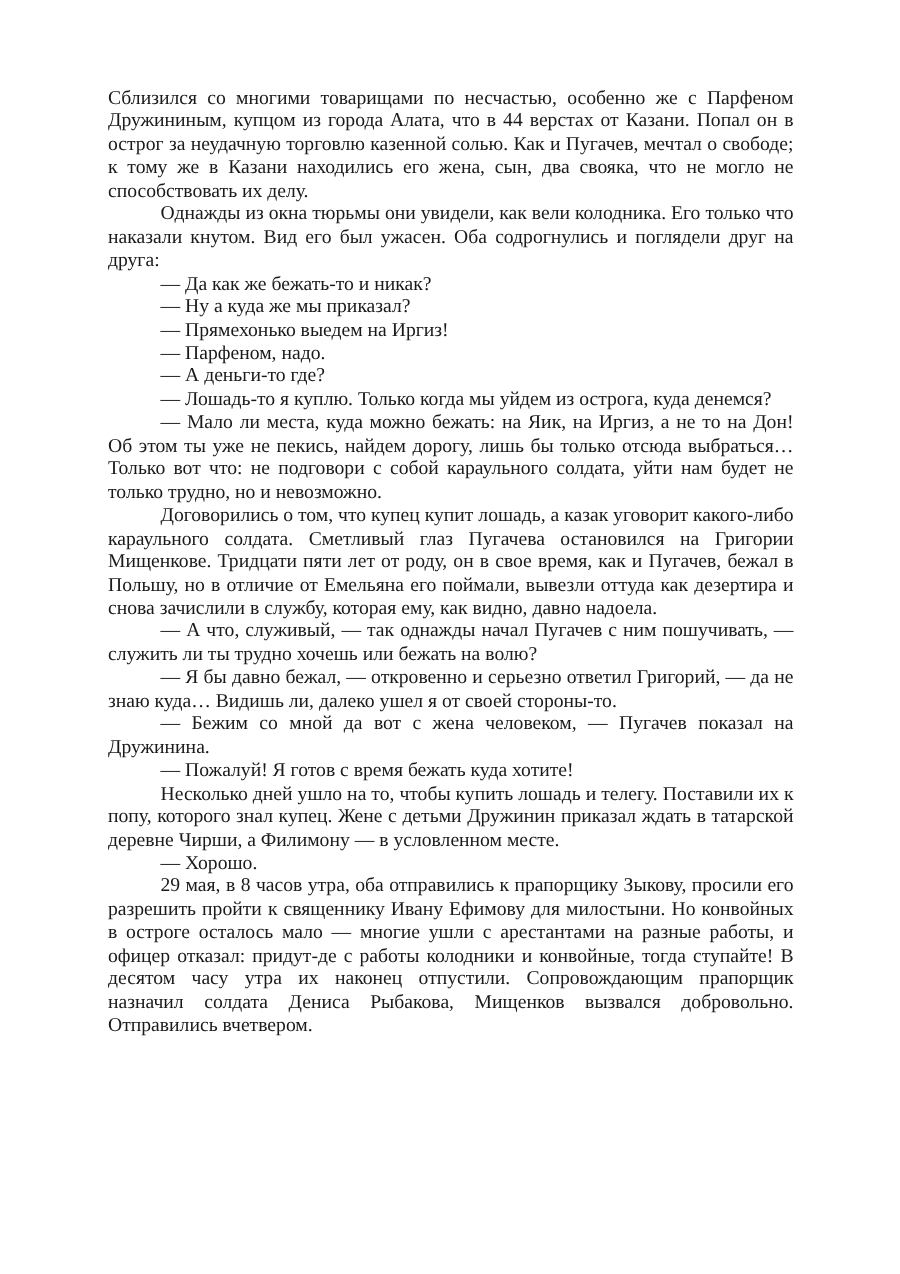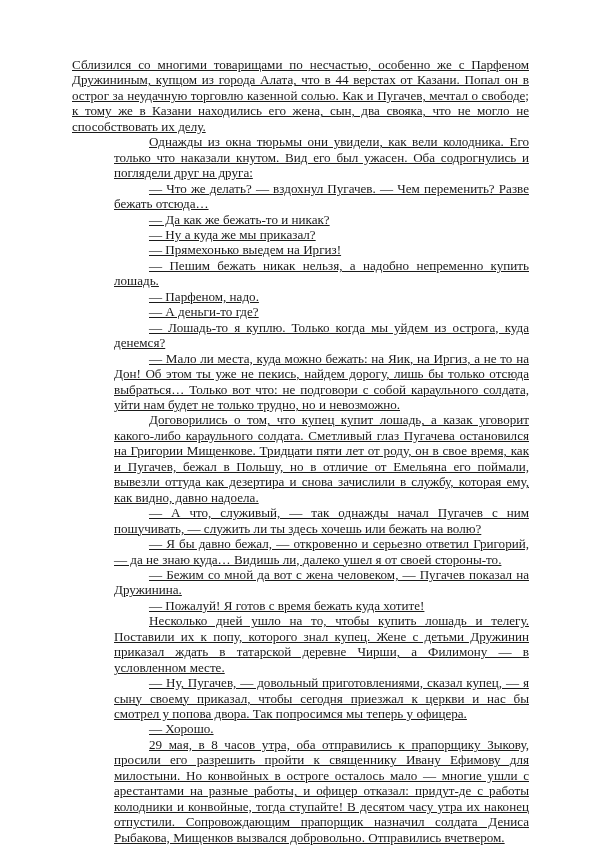--- a/index.html
+++ b/index.html
@@ -20,45 +20,40 @@
     width: 457px;
     font-family: "Liberation Serif", "DejaVu Serif", serif;
     font-size: 13.1px;
     line-height: 15.45px;
     color: #1a1a1a;
     text-align: justify;
   }
   .page p {
     margin: 0;
     text-indent: 0;
-    text-decoration: underline;
   }
   .page p.indent {
     text-indent: 35px;
-    margin-left: 42px;
   }
 </style>
 </head>
 <body>
 
 <div class="page">
   <p>Сблизился со многими товарищами по несчастью, особенно же с Парфеном Дружининым, купцом из города Алата, что в 44 верстах от Казани. Попал он в острог за неудачную торговлю казенной солью. Как и Пугачев, мечтал о свободе; к тому же в Казани находились его жена, сын, два свояка, что не могло не способствовать их делу.</p>
   <p class="indent">Однажды из окна тюрьмы они увидели, как вели колодника. Его только что наказали кнутом. Вид его был ужасен. Оба содрогнулись и поглядели друг на друга:</p>
-  <p class="indent">— Что же делать? — вздохнул Пугачев. — Чем переменить? Разве бежать отсюда…</p>
   <p class="indent">— Да как же бежать-то и никак?</p>
   <p class="indent">— Ну а куда же мы приказал?</p>
   <p class="indent">— Прямехонько выедем на Иргиз!</p>
-  <p class="indent">— Пешим бежать никак нельзя, а надобно непременно купить лошадь.</p>
   <p class="indent">— Парфеном, надо.</p>
   <p class="indent">— А деньги-то где?</p>
   <p class="indent">— Лошадь-то я куплю. Только когда мы уйдем из острога, куда денемся?</p>
   <p class="indent">— Мало ли места, куда можно бежать: на Яик, на Иргиз, а не то на Дон! Об этом ты уже не пекись, найдем дорогу, лишь бы только отсюда выбраться… Только вот что: не подговори с собой караульного солдата, уйти нам будет не только трудно, но и невозможно.</p>
   <p class="indent">Договорились о том, что купец купит лошадь, а казак уговорит какого-либо караульного солдата. Сметливый глаз Пугачева остановился на Григории Мищенкове. Тридцати пяти лет от роду, он в свое время, как и Пугачев, бежал в Польшу, но в отличие от Емельяна его поймали, вывезли оттуда как дезертира и снова зачислили в службу, которая ему, как видно, давно надоела.</p>
-  <p class="indent">— А что, служивый, — так однажды начал Пугачев с ним пошучивать, — служить ли ты здесь хочешь или бежать на волю?</p>
+  <p class="indent">— А что, служивый, — так однажды начал Пугачев с ним пошучивать, — служить ли ты трудно хочешь или бежать на волю?</p>
   <p class="indent">— Я бы давно бежал, — откровенно и серьезно ответил Григорий, — да не знаю куда… Видишь ли, далеко ушел я от своей стороны-то.</p>
   <p class="indent">— Бежим со мной да вот с жена человеком, — Пугачев показал на Дружинина.</p>
   <p class="indent">— Пожалуй! Я готов с время бежать куда хотите!</p>
   <p class="indent">Несколько дней ушло на то, чтобы купить лошадь и телегу. Поставили их к попу, которого знал купец. Жене с детьми Дружинин приказал ждать в татарской деревне Чирши, а Филимону — в условленном месте.</p>
-  <p class="indent">— Ну, Пугачев, — довольный приготовлениями, сказал купец, — я сыну своему приказал, чтобы сегодня приезжал к церкви и нас бы смотрел у попова двора. Так попросимся мы теперь у офицера.</p>
   <p class="indent">— Хорошо.</p>
   <p class="indent">29 мая, в 8 часов утра, оба отправились к прапорщику Зыкову, просили его разрешить пройти к священнику Ивану Ефимову для милостыни. Но конвойных в остроге осталось мало — многие ушли с арестантами на разные работы, и офицер отказал: придут-де с работы колодники и конвойные, тогда ступайте! В десятом часу утра их наконец отпустили. Сопровождающим прапорщик назначил солдата Дениса Рыбакова, Мищенков вызвался добровольно. Отправились вчетвером.</p>
 
 </div>
 
 </body></html>

